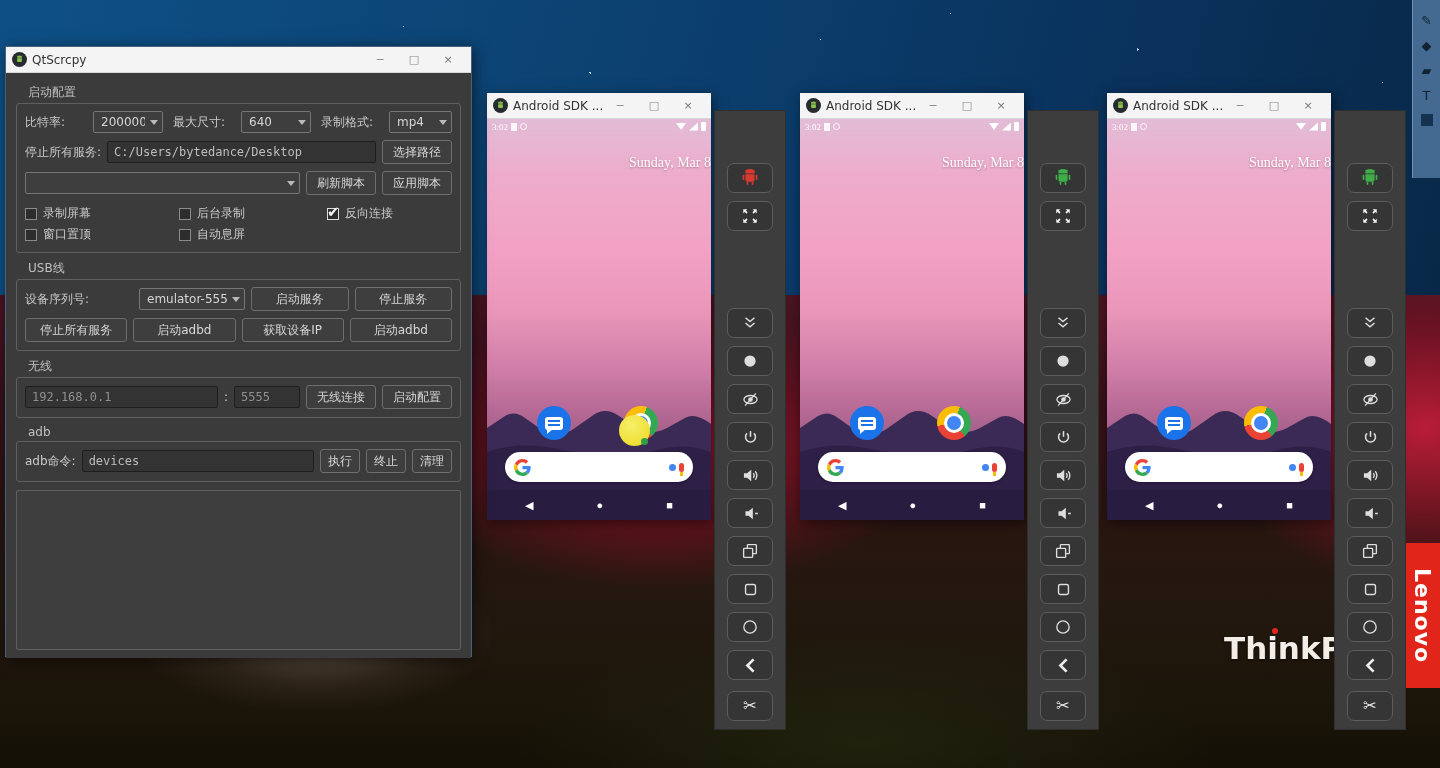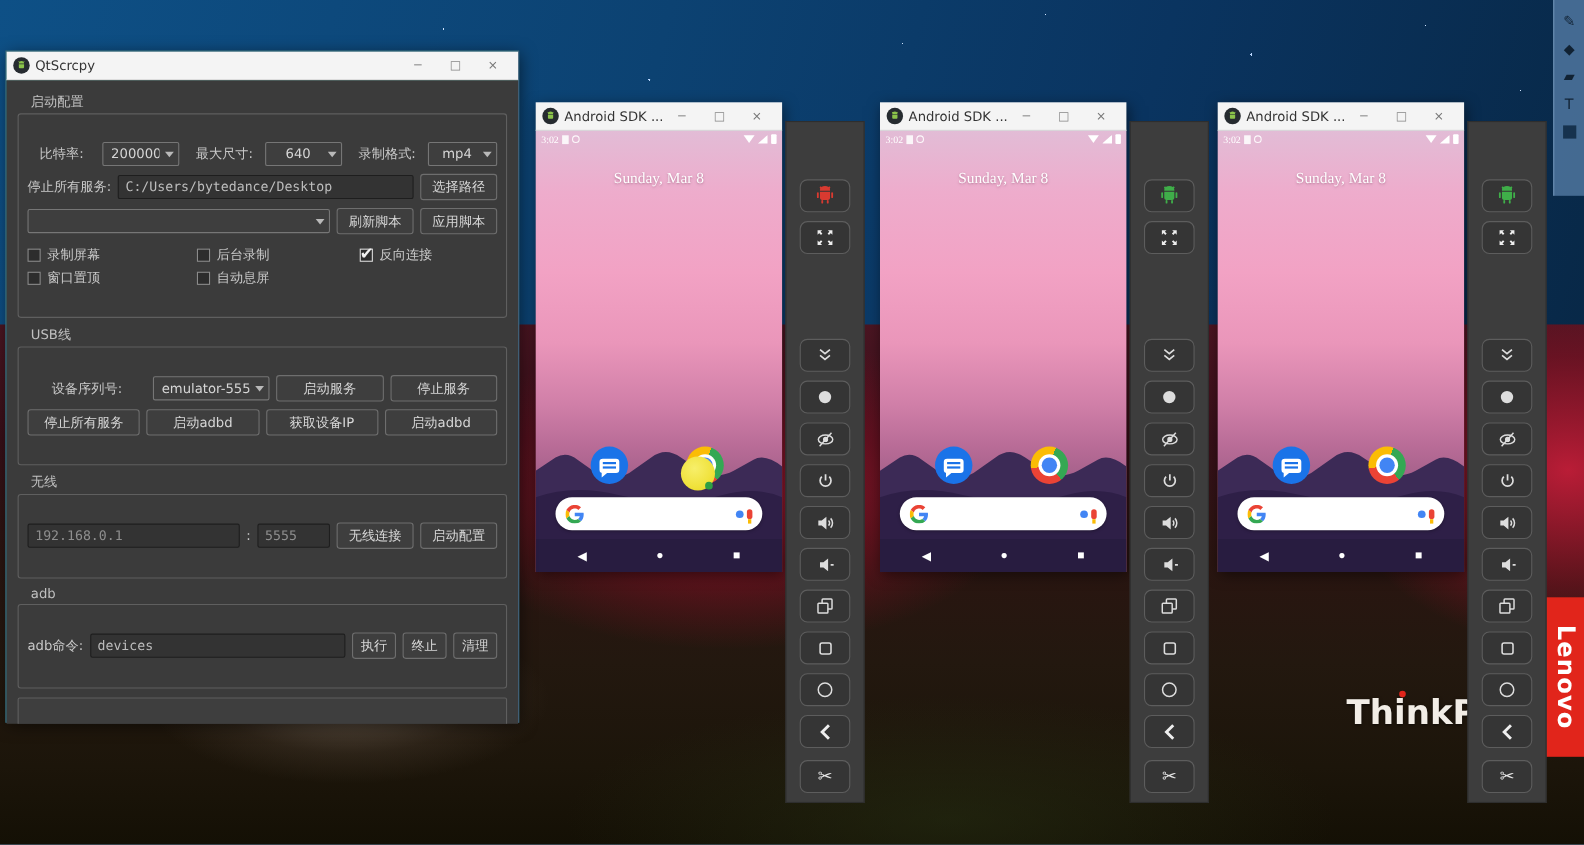--- a/index.html
+++ b/index.html
@@ -47,21 +47,21 @@
   .titlebar { height:26px; background:#f4f4f4; border-bottom:1px solid #d8d8d8; display:flex; align-items:center; padding:0 6px; }
   .titlebar .t-title { font-size:12px; color:#333; margin-left:5px; flex:1; white-space:nowrap; overflow:hidden; }
   .wc { width:34px; text-align:center; font-size:11px; color:#888; cursor:default; }
   .wc.close { color:#777; }
 
   
   .qt { position:absolute; left:5px; top:46px; width:467px; height:611px; z-index:10;
     box-shadow:2px 3px 14px rgba(0,0,0,.55); border:1px solid #48627e; background:#0f766e; }
   .qt-body { height:585px; background:#3b3b3b; color:#c9c9c9; font-size:12px; padding:4px 0 0 0; overflow:hidden; }
   .grp-label { margin:7px 0 2px 22px; font-size:12px; color:#c0c0c0; }
-  .groupbox { border:1px solid #5f5f5f; border-radius:3px; margin:0 10px; padding:25px 8px;text-align:center; }
+  .groupbox { border:1px solid #5f5f5f; border-radius:3px; margin:0 10px; padding:7px 8px; }
   .qrow { display:flex; align-items:center; gap:6px; margin-bottom:7px; }
   .qrow:last-child { margin-bottom:1px; }
   .qlabel { color:#c9c9c9; white-space:nowrap; }
   .combo { background:#3e3e3e; border:1px solid #767676; border-radius:2px; height:22px; display:flex;
     align-items:center; padding:0 4px 0 7px; color:#d6d6d6; cursor:default; position:relative; }
   .combo .cval { flex:1; font-size:12px; overflow:hidden; white-space:nowrap; }
   .combo .carr { width:0; height:0; border-left:4px solid transparent; border-right:4px solid transparent;
     border-top:5px solid #b9b9b9; margin-left:5px; }
   .qinput { background:#333; border:1px solid #1e1e1e; border-radius:2px; height:22px; color:#bdbdbd;
     font-family:"DejaVu Sans Mono",monospace; font-size:12px; padding:0 6px; display:flex; align-items:center; }
@@ -79,21 +79,21 @@
   .emu-screen { position:relative; width:224px; height:401px; overflow:hidden;
     background:linear-gradient(180deg,#e2bcd6 0%, #eeaccc 14%, #f2a2c4 32%, #ea96ba 48%, #d07fa8 62%, #b76b96 72%, #a15f88 80%);font-family:Liberation Serif, serif; }
   .statusbar { position:absolute; left:0; top:0; width:100%; height:15px; display:flex; align-items:center;
     padding:0 5px; color:#fff; font-size:9px; gap:3px; }
   .sb-chip { width:6px; height:8px; background:#fdfdfd; opacity:.9; }
   .sb-ring { width:7px; height:7px; border:1px solid #fff; border-radius:50%; opacity:.9; }
   .sb-spacer { flex:1; }
   .sb-wifi { width:0; height:0; border-left:5px solid transparent; border-right:5px solid transparent; border-top:7px solid #fff; }
   .sb-sig { width:9px; height:8px; background:#fff; clip-path:polygon(100% 0, 100% 100%, 0 100%); }
   .sb-batt { width:5px; height:9px; background:#fff; border-radius:1px; }
-  .p-date { position:absolute; left:0; top:36px; width:100%; text-align:center; color:#fff; font-size:14px;
+  .p-date { position:absolute; left:0; top:36px; width:100%; text-align:right; color:#fff; font-size:14px;
     text-shadow:0 1px 2px rgba(120,60,90,.5); }
   .mountains { position:absolute; left:0; bottom:30px; width:224px; height:96px; display:block; }
   .navbar { position:absolute; left:0; bottom:0; width:224px; height:30px; background:#281c40;
     display:flex; align-items:center; justify-content:space-between; padding:0 38px; color:#fff; }
   .nav-g { font-size:11px; cursor:default; }
   .app-icon { position:absolute; bottom:80px; width:34px; height:34px; border-radius:50%; cursor:default; }
   .ai-msg { left:50px; background:#1a73e8; display:flex; align-items:center; justify-content:center; }
   .ai-msg .bubble { width:18px; height:13px; background:#fff; border-radius:3px; position:relative; }
   .ai-msg .bubble::before { content:""; position:absolute; left:2px; bottom:-4px; border-left:6px solid #fff;
     border-bottom:5px solid transparent; }

